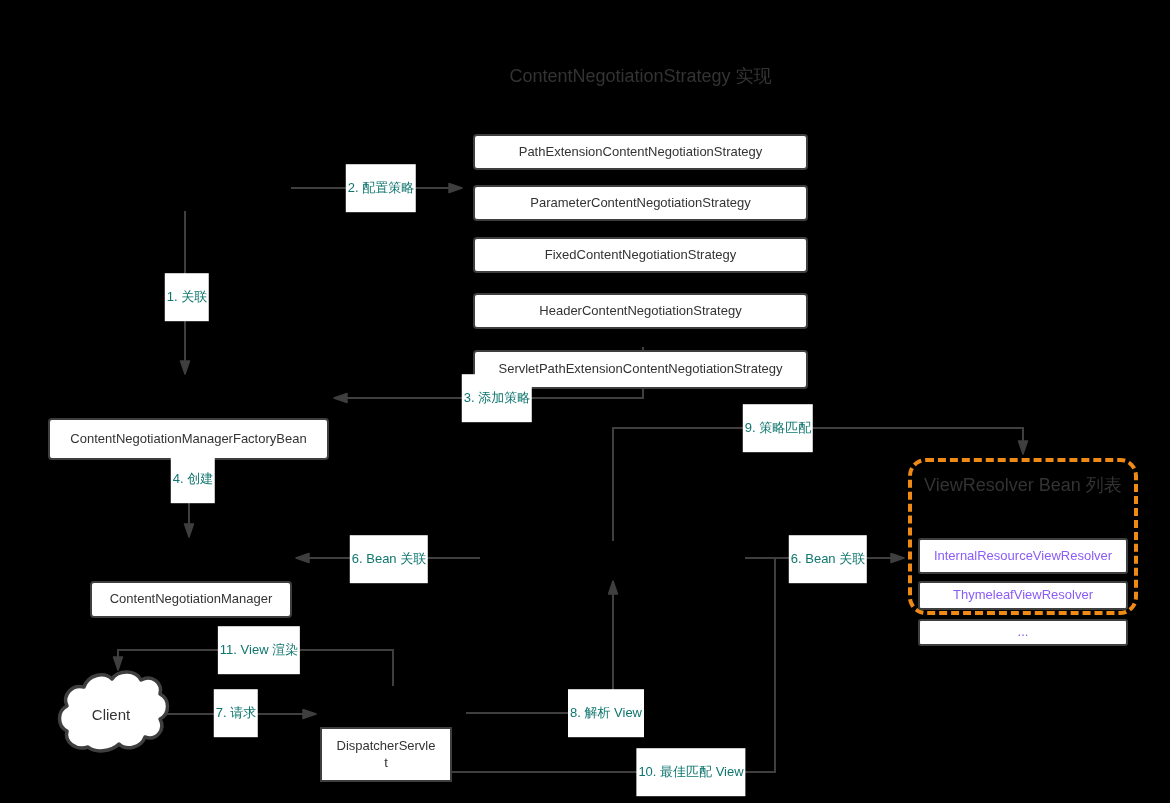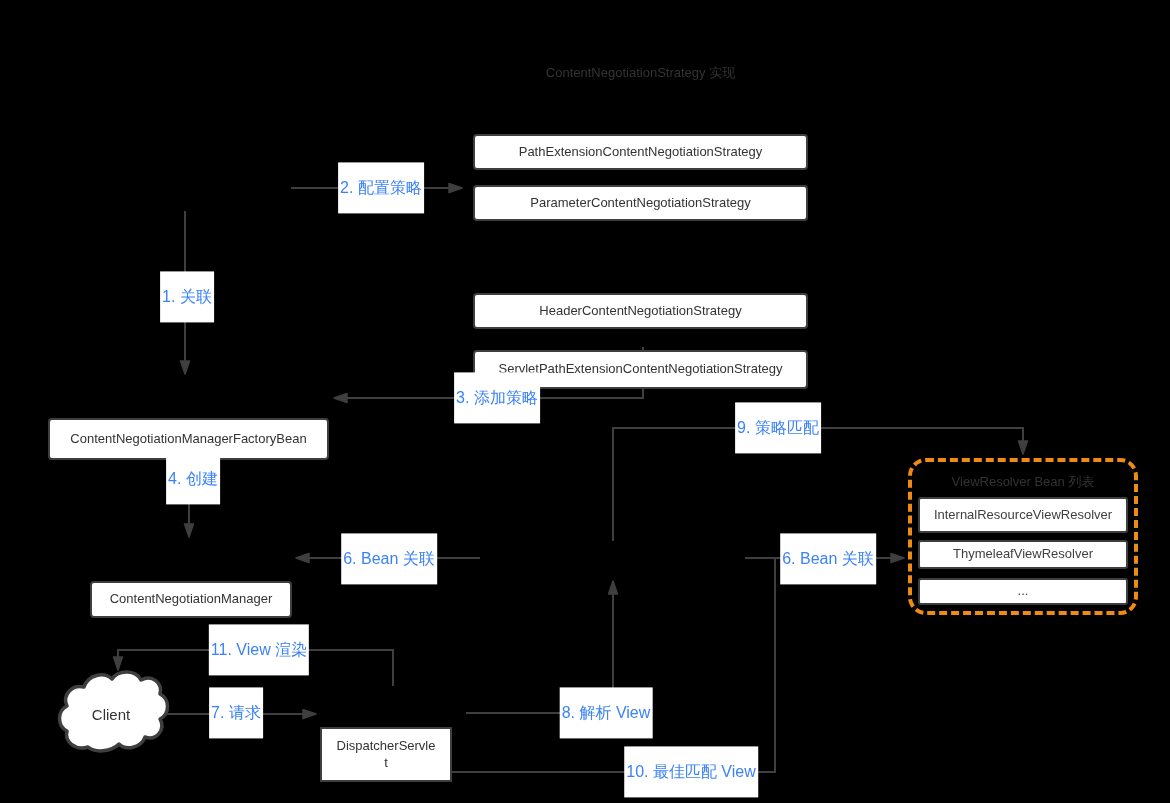--- a/index.html
+++ b/index.html
@@ -9,36 +9,36 @@
   }
   .canvas svg.wires{position:absolute;left:0;top:0;width:1170px;height:803px;}
   .node{
     position:absolute;box-sizing:border-box;background:#fff;border:2px solid #3f3f3f;
     border-radius:4px;display:flex;align-items:center;justify-content:center;
     text-align:center;color:#333;font-size:13px;line-height:1.25;
     padding:2px 14px;overflow-wrap:anywhere;word-break:break-word;margin-top:41px;
   }
   .node.square{border-radius:0;}
   .group-title{
-    position:absolute;color:#333;font-size:13px;text-align:center;
+    position:absolute;color:#333;font-size:18px;text-align:center;
     white-space:nowrap;
   }
   .edge-label{
-    position:absolute;transform:translate(-50%,-50%);background:#fff;color:#3b82f6;
-    font-size:16px;line-height:1.2;padding:16px 2px;white-space:nowrap;
+    position:absolute;transform:translate(-50%,-50%);background:#fff;color:#0f766e;
+    font-size:13px;line-height:1.2;padding:16px 2px;white-space:nowrap;
   }
   .dashed-panel{
     position:absolute;box-sizing:border-box;border:4px dashed #ef8a17;
     border-radius:18px;background:transparent;
   }
   .panel-item{
     position:absolute;box-sizing:border-box;background:#fff;border:2px solid #3f3f3f;
     border-radius:3px;display:flex;align-items:center;justify-content:center;
-    text-align:center;color:#404040;font-size:13px;line-height:1.25;
-    padding:1px 10px;overflow-wrap:anywhere;word-break:break-word;
+    text-align:center;color:#8b5cf6;font-size:13px;line-height:1.25;
+    padding:1px 10px;overflow-wrap:anywhere;word-break:break-word;margin-top:41px;
   }
 </style>
 </head>
 <body>
 
 <div class="canvas">
 
   <svg class="wires" viewBox="0 0 1170 803" fill="none">
     <defs>
       <marker id="arr" markerUnits="userSpaceOnUse" markerWidth="16" markerHeight="12" refX="14" refY="5.5" orient="auto">
@@ -62,20 +62,21 @@
              C 62,695 72,684 84,687 C 88,675 104,671 112,679
              C 119,669 136,670 141,680 C 152,674 163,683 160,694
              C 170,699 170,714 160,719 C 166,730 156,741 145,737
              C 141,748 126,751 119,744 C 111,752 95,753 88,747 Z" fill="#ffffff" stroke="#3f3f3f" stroke-width="3.5" stroke-linejoin="round"></path>
   </svg>
 
   <div class="group-title" style="left:473px;top:64px;width:335px;">ContentNegotiationStrategy 实现</div>
 
   <div class="node" style="left:473px;top:93px;width:335px;height:36px;">PathExtensionContentNegotiationStrategy</div>
   <div class="node" style="left:473px;top:144px;width:335px;height:36px;">ParameterContentNegotiationStrategy</div>
+  <div class="node" style="left:473px;top:196px;width:335px;height:36px;">FixedContentNegotiationStrategy</div>
   <div class="node" style="left:473px;top:252px;width:335px;height:36px;">HeaderContentNegotiationStrategy</div>
   <div class="node" style="left:473px;top:309px;width:335px;height:39px;padding:1px 6px;">ServletPathExtensionContentNegotiationStrategy</div>
 
   <div class="node" style="left:48px;top:377px;width:281px;height:42px;">ContentNegotiationManagerFactoryBean</div>
   <div class="node" style="left:90px;top:540px;width:202px;height:37px;">ContentNegotiationManager</div>
   <div class="node square" style="left:320px;top:686px;width:132px;height:55px;">DispatcherServlet</div>
 
   <div class="group-title" style="left:66px;top:706px;width:90px;font-size:15px;">Client</div>
 
   <div class="dashed-panel" style="left:908px;top:458px;width:230px;height:157px;">

